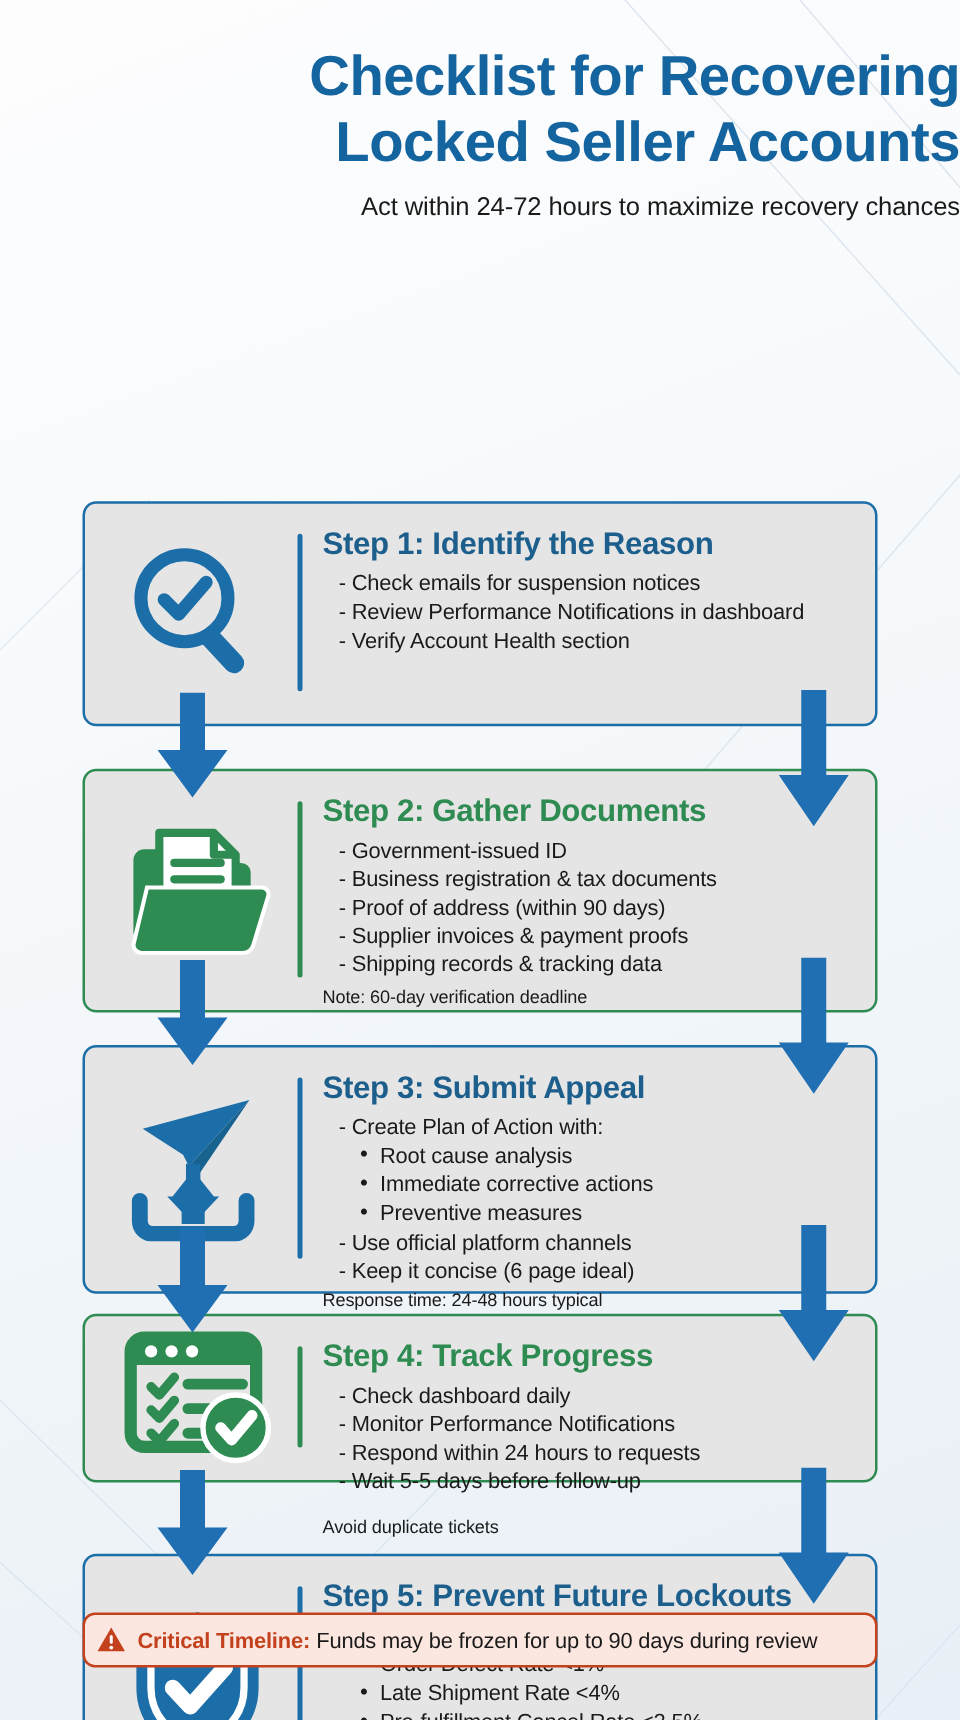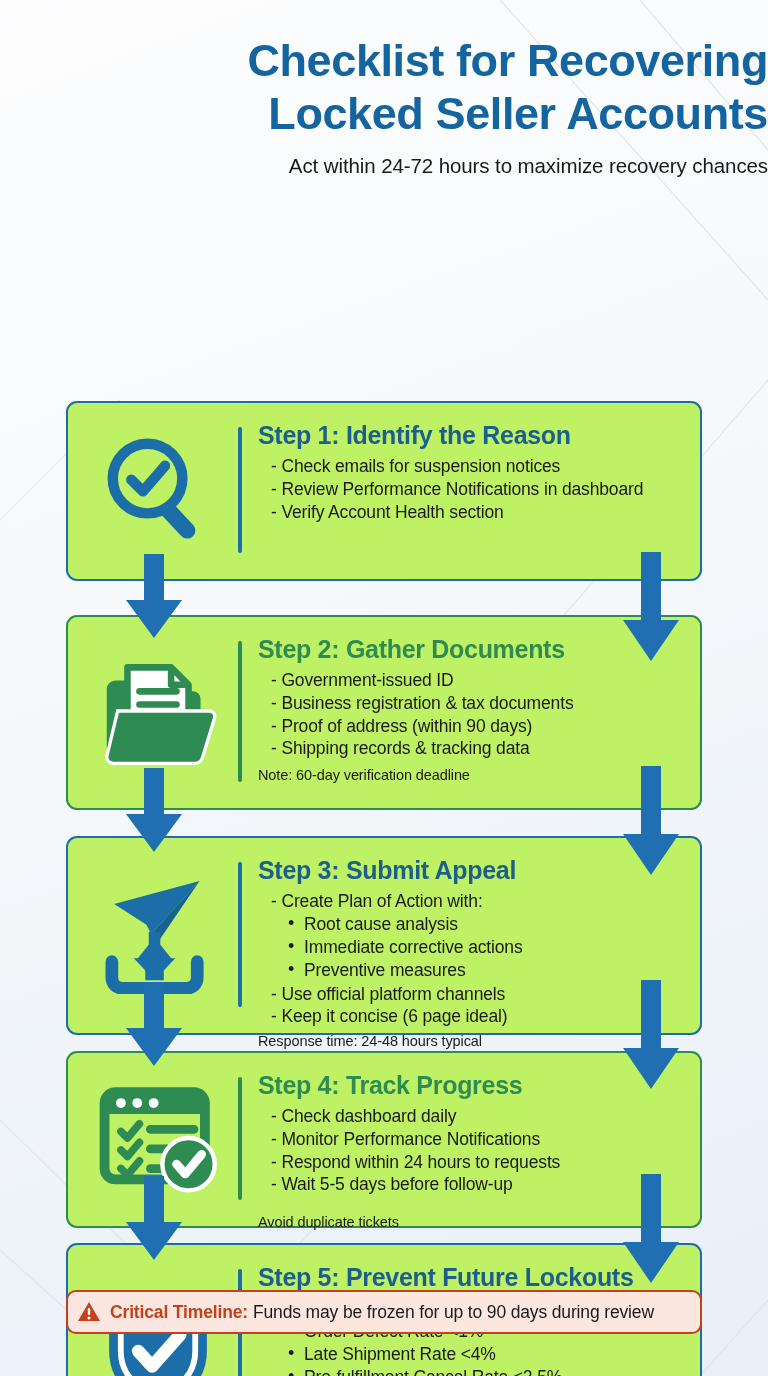--- a/index.html
+++ b/index.html
@@ -35,21 +35,21 @@
     letter-spacing:-0.1px;
   }
 
   
   .steps { position:relative; margin-top:20px; }
 
   .step-box {
     position:absolute;
     left:66px;
     width:636px;
-    background:#bef264;
+    background:#e5e5e5;
     border-radius:11px;
     border:2.5px solid #1B6EA8;
     z-index:5;
   }
   .step-box.green { border-color:#2E8B52; }
 
   .step-inner { display:flex; height:100%; padding:10px 14px 10px 10px; }
 
   .icon-cell {
     width:160px;
@@ -259,20 +259,21 @@
             </svg>
           </span>
         </div>
         <div class="divider green"></div>
         <div class="content-cell">
           <div class="step-title green">Step 2: Gather Documents</div>
           <ul class="bullets">
             <li>- Government-issued ID</li>
             <li>- Business registration &amp; tax documents</li>
             <li>- Proof of address (within 90 days)</li>
+            <li>- Supplier invoices &amp; payment proofs</li>
             <li>- Shipping records &amp; tracking data</li>
           </ul>
           <div class="step-note" style="margin-top:7px;">Note: 60-day verification deadline</div>
         </div>
       </div>
     </div>
 
     <div class="step-box" style="top:638px; height:199px;">
       <div class="step-inner">
         <div class="icon-cell">
@@ -300,21 +301,21 @@
           </ul>
           <ul class="bullets">
             <li>- Use official platform channels</li>
             <li>- Keep it concise (6 page ideal)</li>
           </ul>
           <div class="step-note" style="margin-top:5px;">Response time: 24-48 hours typical</div>
         </div>
       </div>
     </div>
 
-    <div class="step-box green" style="top:853px; height:177px;">
+    <div class="step-box green" style="top:853px; height:135px;">
       <div class="step-inner">
         <div class="icon-cell">
           <span>
             <svg width="120" height="112" viewBox="0 0 110 100">
               <rect x="6" y="8" width="92" height="80" rx="10" fill="none" stroke="#2E8B52" stroke-width="9"></rect>
               <path d="M6 18 a10 10 0 0 1 10 -10 h72 a10 10 0 0 1 10 10 v10 H6 Z" fill="#2E8B52"></path>
               <circle cx="21" cy="18" r="4.5" fill="#ffffff"></circle>
               <circle cx="36" cy="18" r="4.5" fill="#ffffff"></circle>
               <circle cx="51" cy="18" r="4.5" fill="#ffffff"></circle>
               <path d="M21 44 l6 6 l11 -13" fill="none" stroke="#2E8B52" stroke-width="7" stroke-linecap="round" stroke-linejoin="round"></path>

